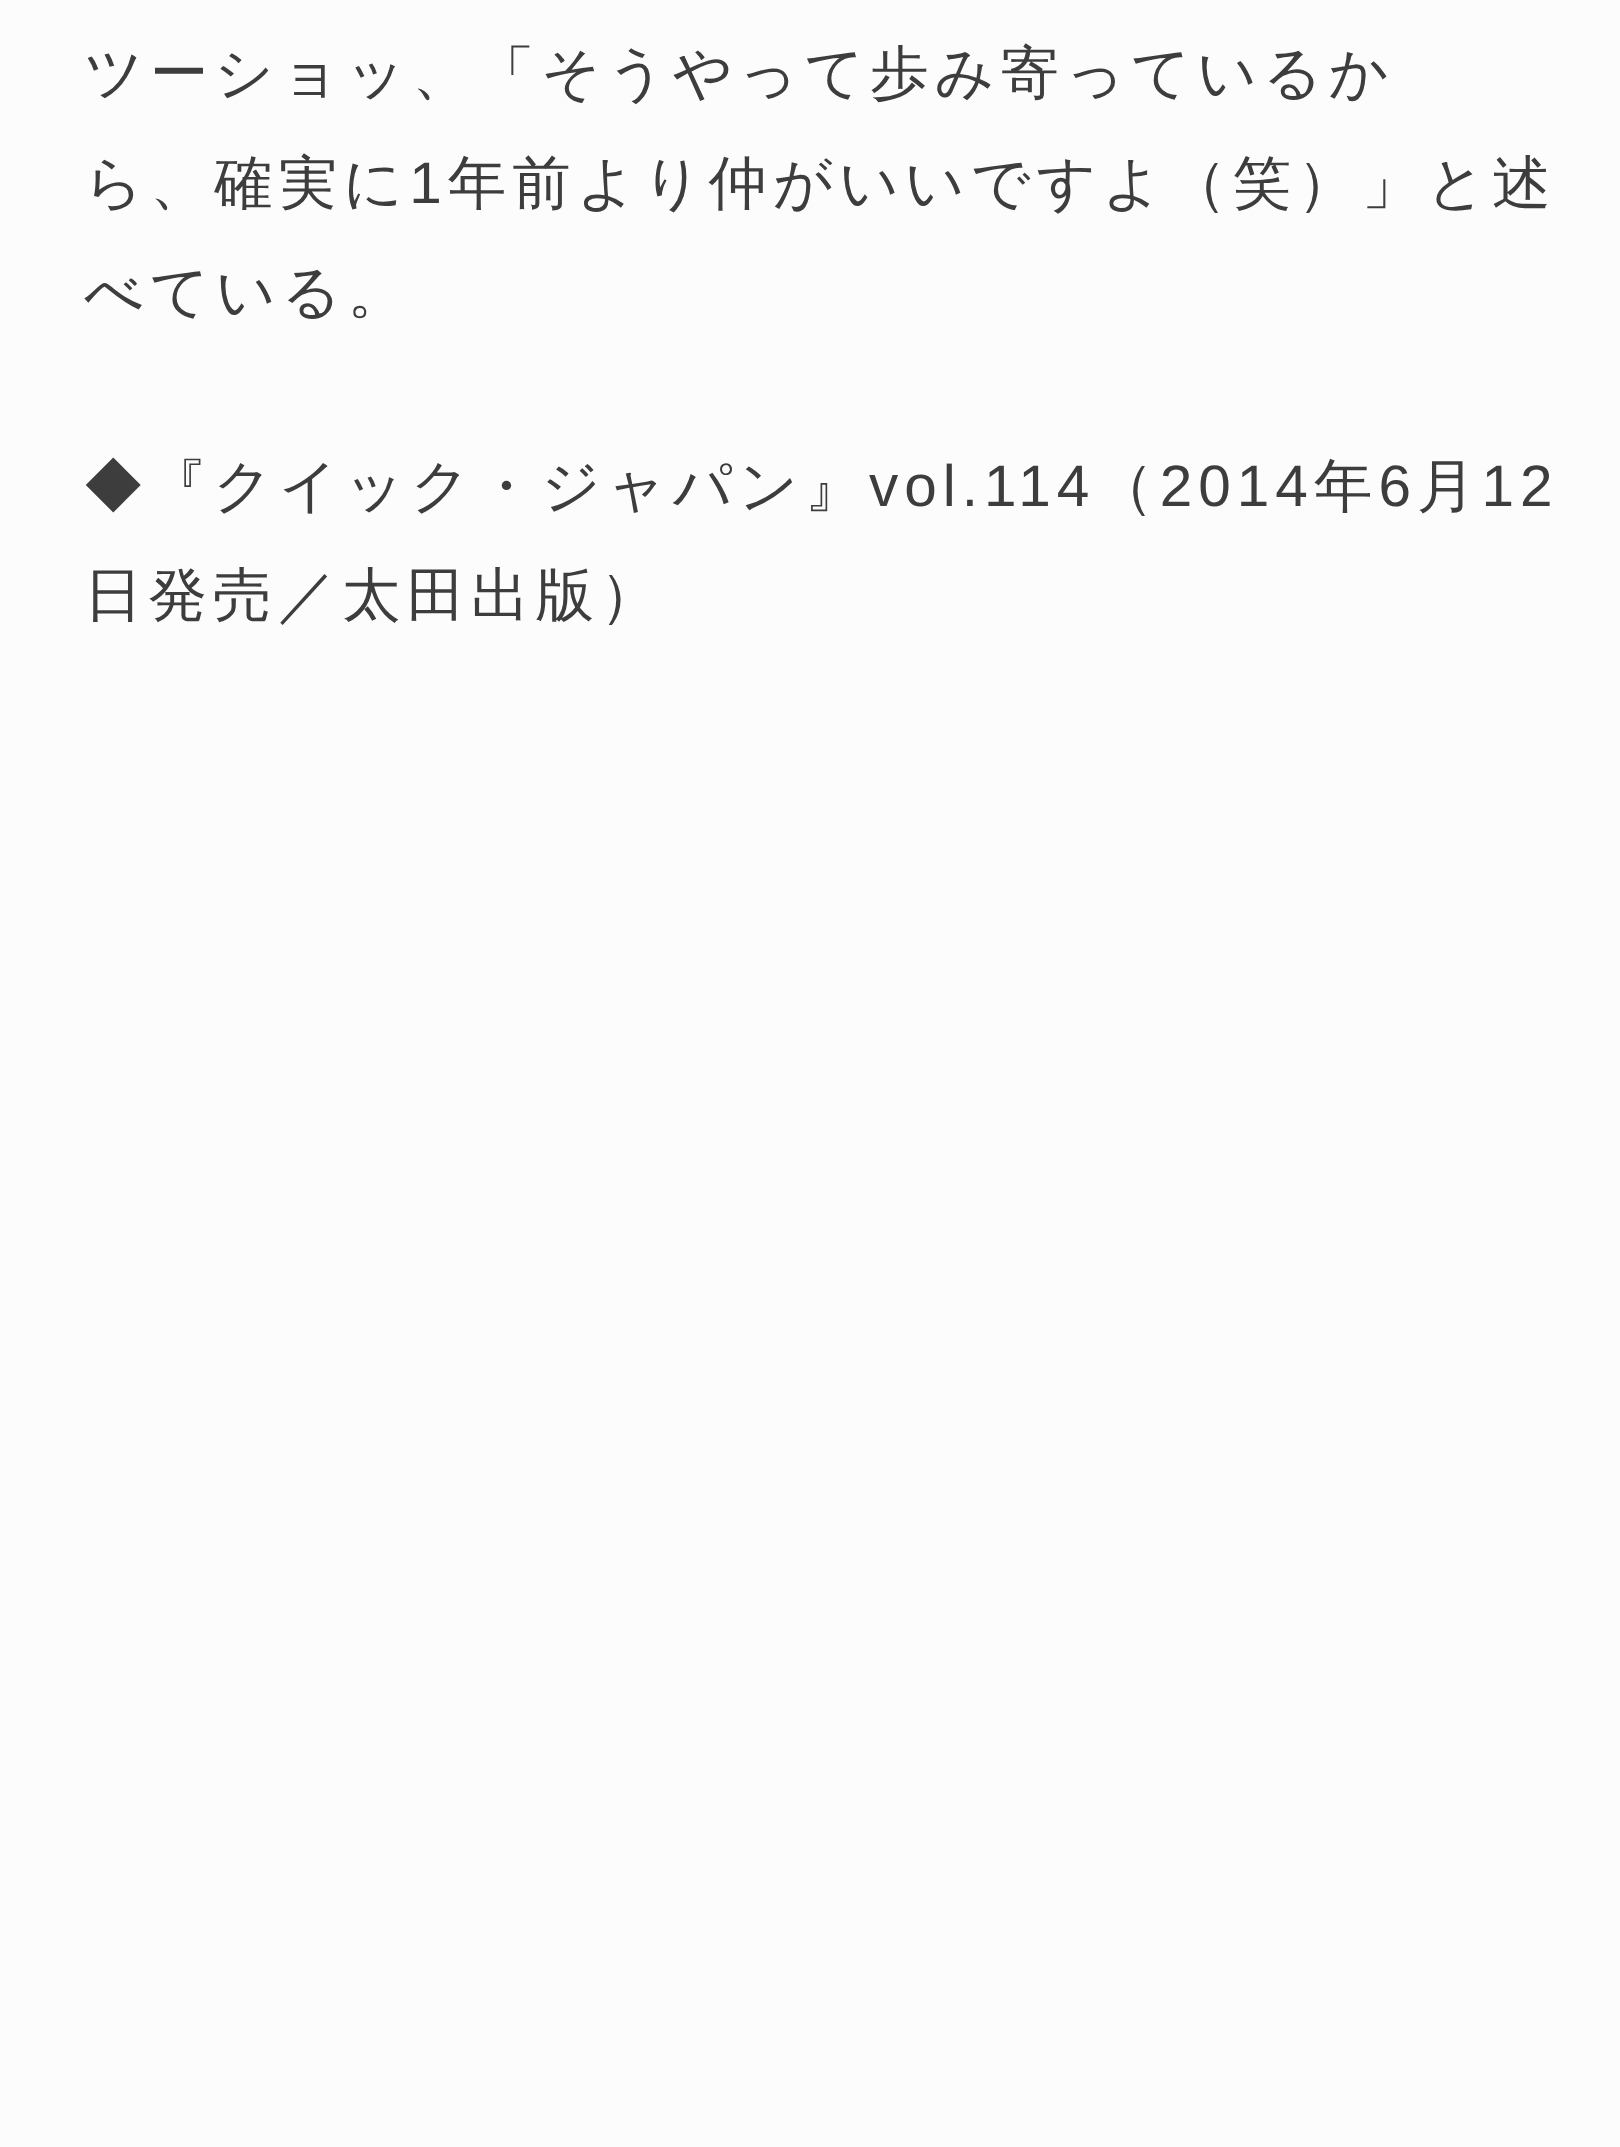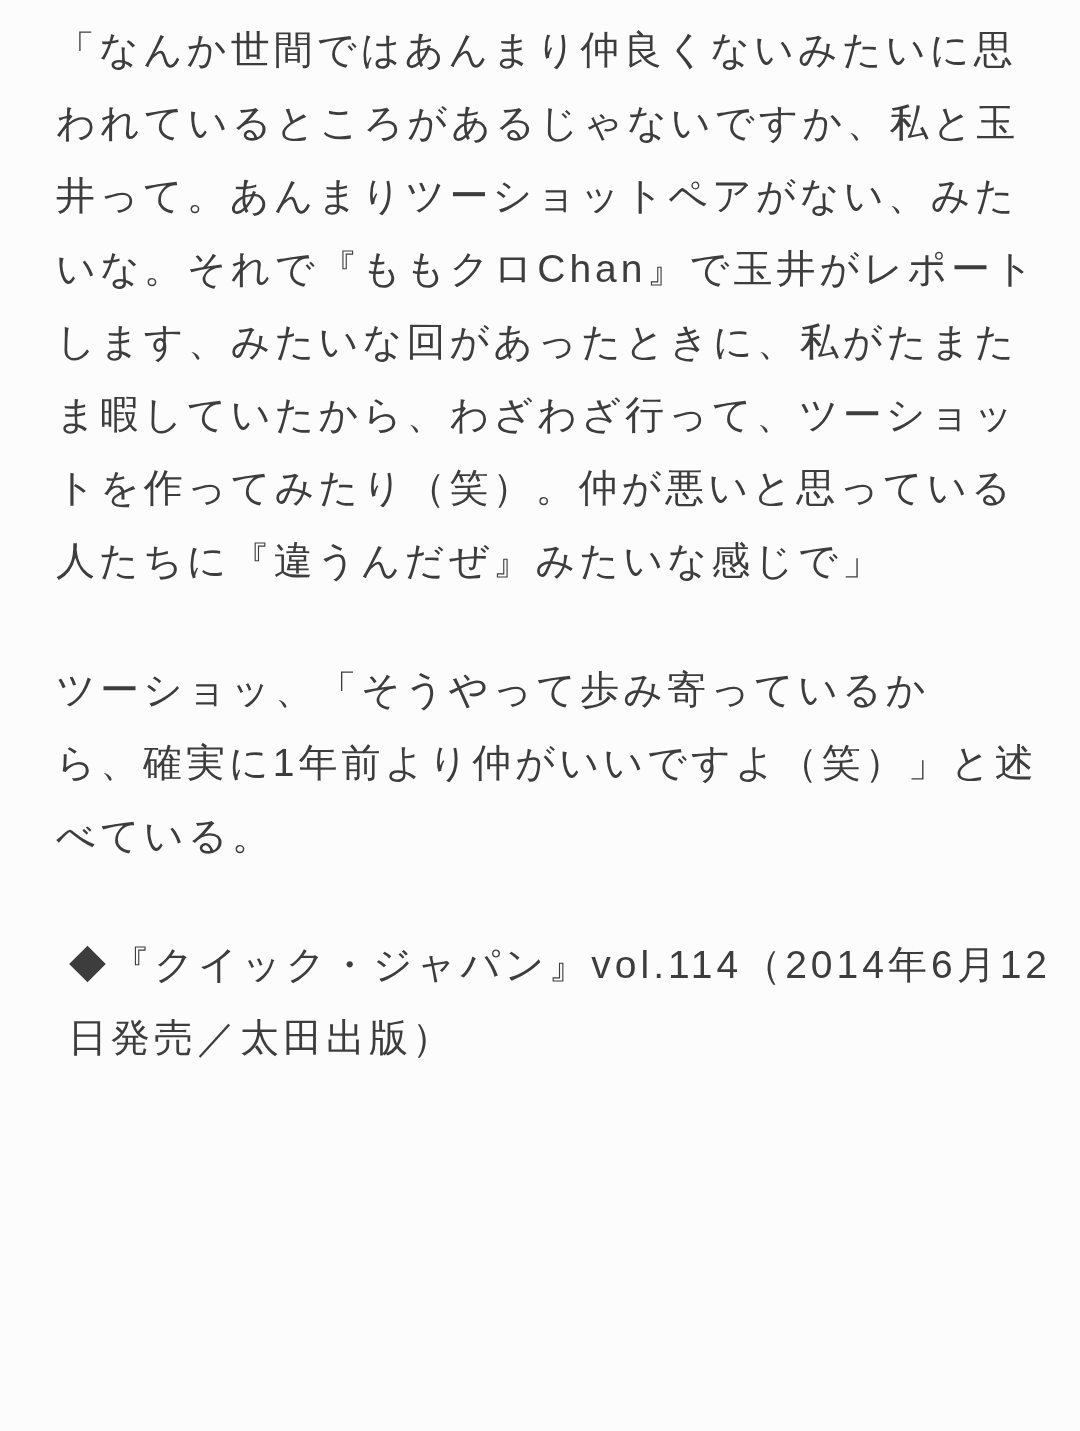--- a/index.html
+++ b/index.html
@@ -26,38 +26,30 @@
     white-space: pre;        
     text-align: left;
     margin: 0 0 56px 0;
     padding: 0;
   }
   .source-line {
     font-size: 39px;
     line-height: 73px;
     letter-spacing: 4px;
     white-space: pre;
-    margin: 12px;
+    margin: 0;
     padding: 0;
   }
   .bullet {
     
     display: inline;
   }
 </style>
 </head>
 <body style="background: rgb(252, 252, 252);">
 
 <div class="article" style="color: rgb(61, 61, 61);">
-    <p class="para">「なんか世間ではあんまり仲良くないみたいに思
-われているところがあるじゃないですか、私と玉
-井って。あんまりツーショットペアがない、みた
-いな。それで『ももクロChan』で玉井がレポート
-します、みたいな回があったときに、私がたまた
-ま暇していたから、わざわざ行って、ツーショッ
-トを作ってみたり（笑）。仲が悪いと思っている
-人たちに『違うんだぜ』みたいな感じで」</p>
     <p class="para">ツーショッ、「そうやって歩み寄っているか
 ら、確実に1年前より仲がいいですよ（笑）」と述
 べている。</p>
     <p class="source-line"><span class="bullet">◆</span><span>『クイック・ジャパン』vol.114（2014年6月12
 日発売／太田出版）</span></p>
   </div>
 
 </body></html>

